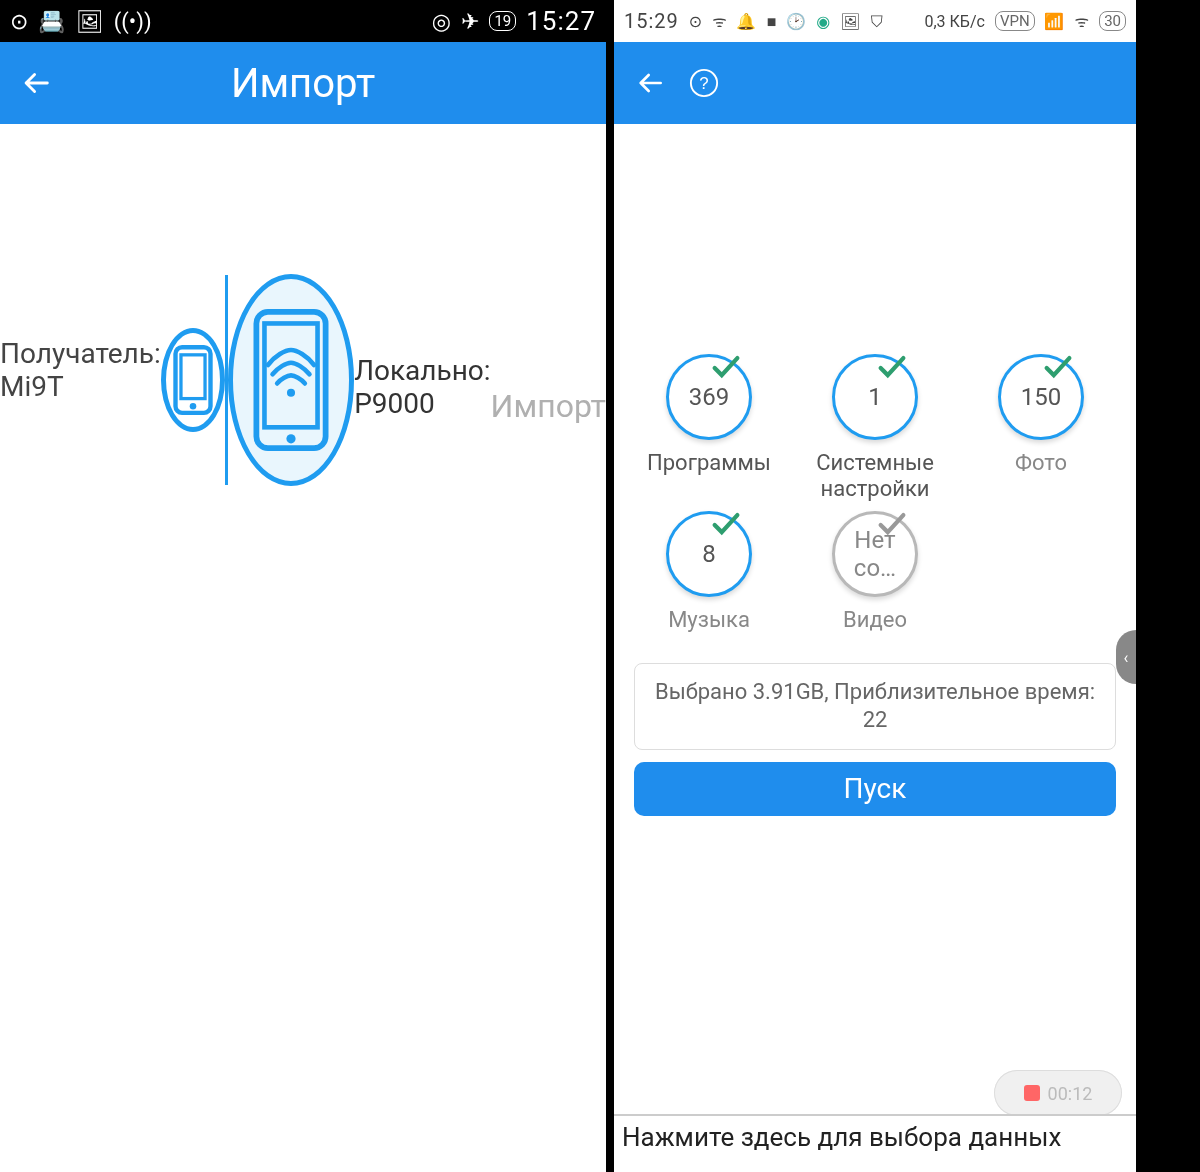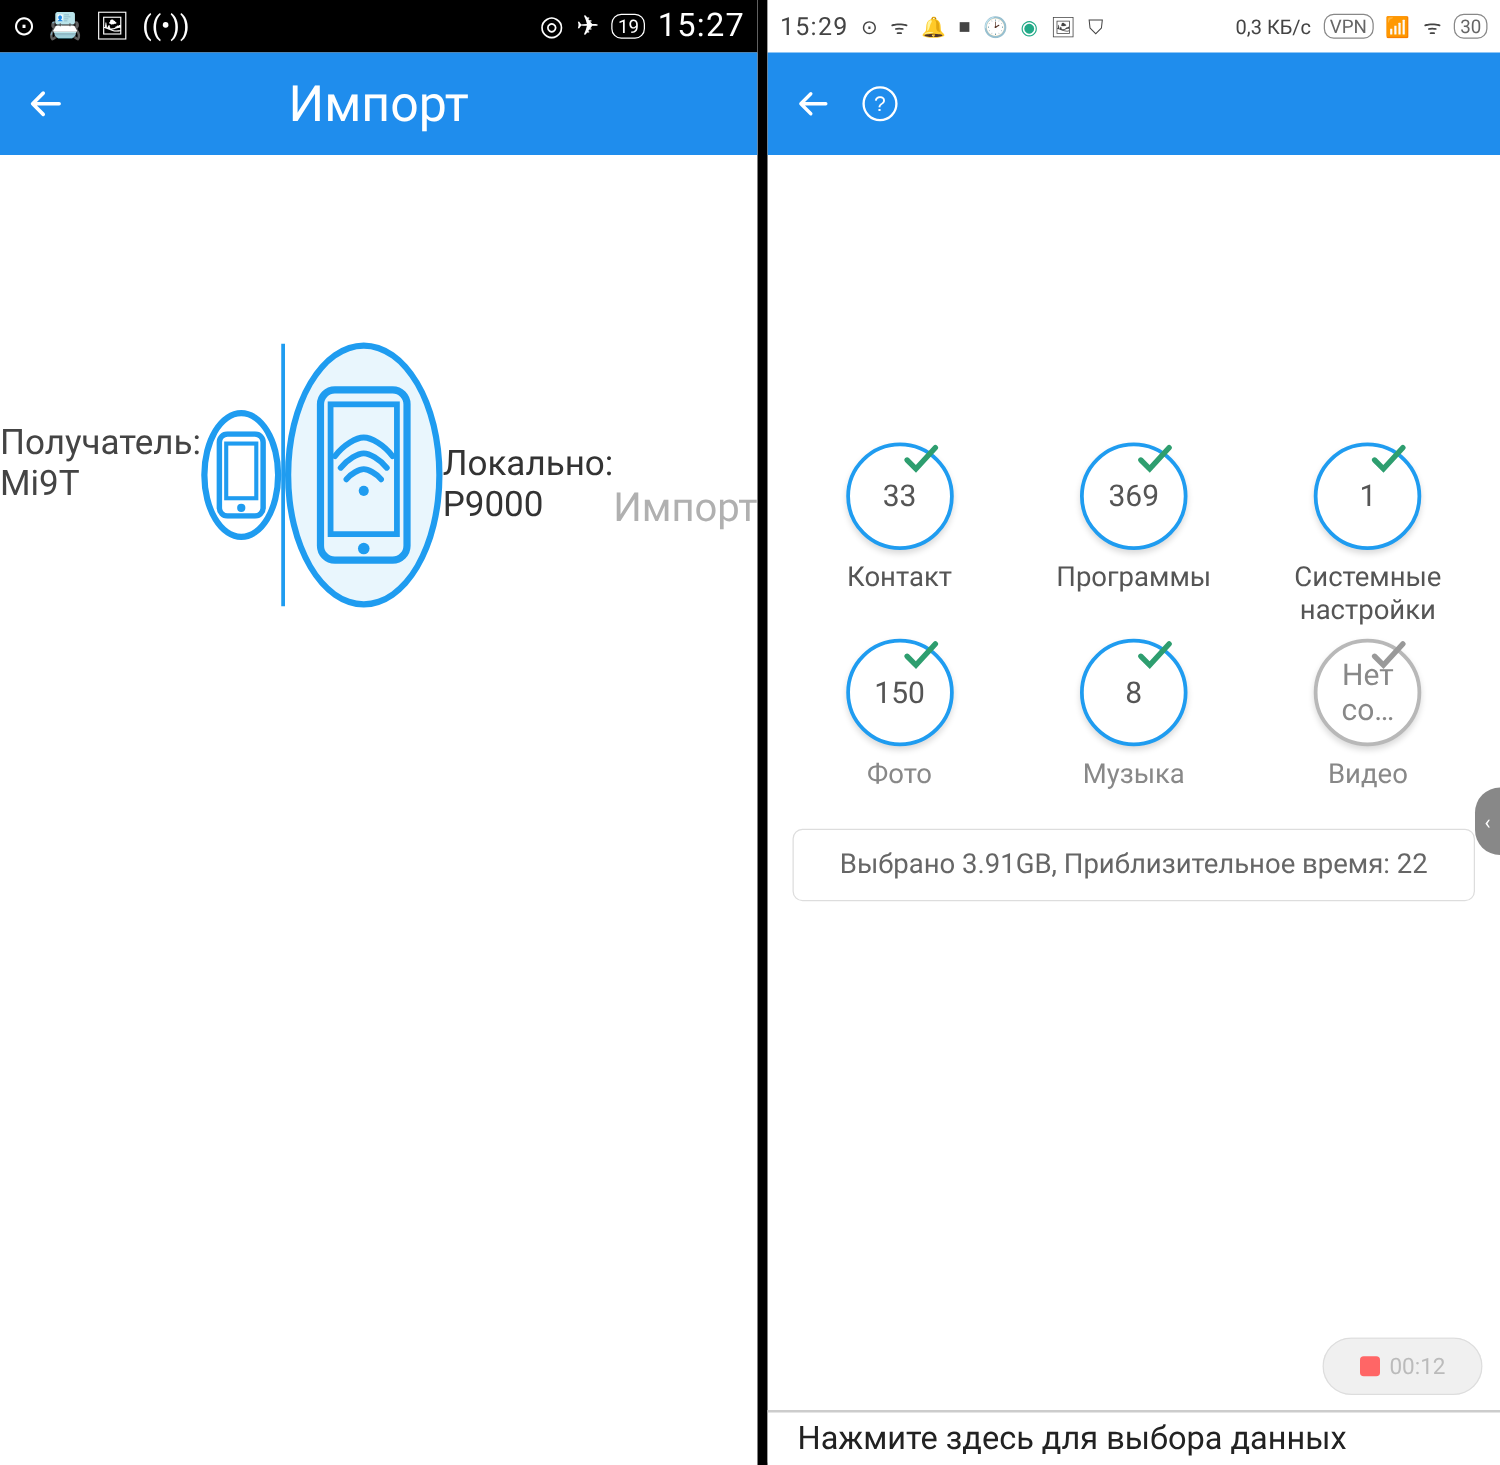--- a/index.html
+++ b/index.html
@@ -1,20 +1,20 @@
 <!DOCTYPE html>
 <html><head>
 <meta charset="utf-8">
 <style>
   * { box-sizing: border-box; margin: 0; padding: 0; }
   body { font-family: -apple-system, BlinkMacSystemFont, "Segoe UI", Roboto, Arial, sans-serif; background:#000; width:1200px; height:1172px; overflow:hidden; }
   .wrap { display:flex; gap:8px; width:1200px; height:1172px; }
   .phone { background:#fff; height:1172px; position:relative; overflow:hidden; }
   .left { width:606px; }
-  .right { width:586px; }
+  .right { width:522px; }
 
   
   .status { height:42px; color:#fff; display:flex; align-items:center; justify-content:space-between; padding:0 10px; font-size:22px; }
   .status.dark { background:#000; }
   .status.light { background:#fff; color:#444; }
   .status .sicons { display:flex; align-items:center; gap:10px; }
   .status .sicons svg, .status .sicons span.glyph { display:inline-flex; align-items:center; }
   .status .time { font-size:26px; letter-spacing:1px; }
   .status.light .time { font-size:20px; }
 
@@ -45,21 +45,21 @@
   .cat .bubble.gray .chk svg path { stroke:#999 !important; }
   .cat .label { font-size:22px; color:#555; margin-top:10px; line-height:1.2; min-height:48px; }
   .row2 .label { color:#888; }
 
   .summary { margin:8px 20px 12px; padding:14px 12px; border:1px solid #ddd; border-radius:8px; font-size:22px; color:#666; text-align:center; line-height:1.3; }
   .start { margin:0 20px; height:54px; border-radius:10px; background:#1f8ded; color:#fff; font-size:28px; display:flex; align-items:center; justify-content:center; }
 
   .recpill { position:absolute; right:14px; bottom:56px; width:128px; height:46px; border-radius:23px; background:#f0f0f0; display:flex; align-items:center; justify-content:center; gap:8px; color:#bbb; font-size:18px; box-shadow: inset 0 0 0 1px #ddd; }
   .recpill .dot { width:16px; height:16px; background:#f66; border-radius:3px; }
 
-  .footer { position:absolute; bottom:2px; left:0; right:0; border-top:2px solid #ccc; background:#fff; font-size:26px; color:#222; padding:6px 24px 4px; white-space:nowrap; }
+  .footer { position:absolute; bottom:16px; left:0; right:0; border-top:2px solid #ccc; background:#fff; font-size:26px; color:#222; padding:6px 8px 4px; white-space:nowrap; }
 
   .sidehandle { position:absolute; right:0; top:630px; width:20px; height:54px; background:#888; border-radius:20px 0 0 20px; display:flex; align-items:center; justify-content:center; color:#fff; font-size:16px; }
 
   .glyph { font-size:22px; }
   .small { font-size:16px; }
   .pill { border:1.5px solid #fff; border-radius:8px; padding:0 4px; font-size:15px; }
   .status.light .pill { border-color:#888; color:#666; }
 </style>
 </head>
 <body>
@@ -149,29 +149,20 @@
             <circle cx="16" cy="16" r="14" fill="none" stroke="#fff" stroke-width="2"></circle>
             <text x="16" y="22" font-size="18" fill="#fff" text-anchor="middle" font-family="Arial">?</text>
           </svg>
       </div>
     </div>
 
     <div class="rcontent">
       <div class="grid">
         <div class="cat">
           <div class="bubble">
-              <span>33</span>
-              <span class="chk"><svg width="34" height="34" viewBox="0 0 24 24">
-                  <path d="M4 12l5 5L20 5" stroke="#2e9e6f" stroke-width="3" fill="none" stroke-linecap="round"></path>
-                </svg></span>
-            </div>
-          <div class="label">Контакт</div>
-        </div>
-        <div class="cat">
-          <div class="bubble">
               <span>369</span>
               <span class="chk"><svg width="34" height="34" viewBox="0 0 24 24">
                   <path d="M4 12l5 5L20 5" stroke="#2e9e6f" stroke-width="3" fill="none" stroke-linecap="round"></path>
                 </svg></span>
             </div>
           <div class="label">Программы</div>
         </div>
         <div class="cat">
           <div class="bubble">
               <span>1</span>
@@ -205,20 +196,21 @@
               <span class="chk"><svg width="34" height="34" viewBox="0 0 24 24">
                   <path d="M4 12l5 5L20 5" stroke="#999" stroke-width="3" fill="none" stroke-linecap="round"></path>
                 </svg></span>
             </div>
           <div class="label">Видео</div>
         </div>
       </div>
     </div>
 
     <div class="summary">Выбрано 3.91GB, Приблизительное время: 22</div>
+    <div class="start">Пуск</div>
 
     <div class="recpill">
       <span class="dot"></span>
       <span>00:12</span>
     </div>
 
     <div class="sidehandle">‹</div>
 
     <div class="footer">Нажмите здесь для выбора данных</div>
   </div>

